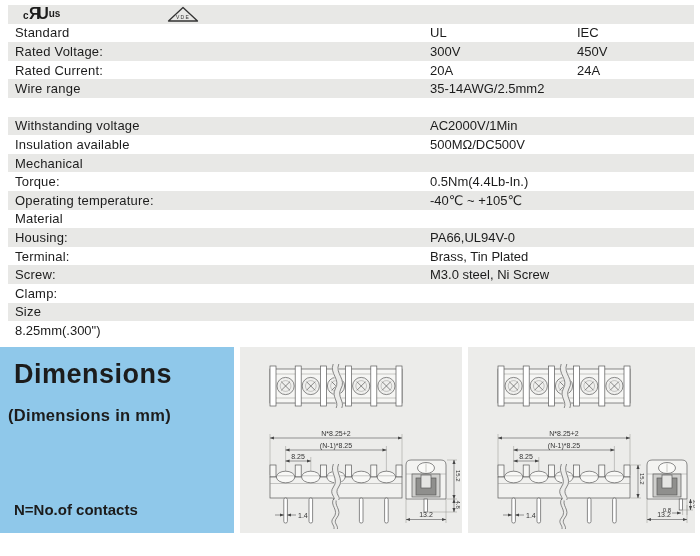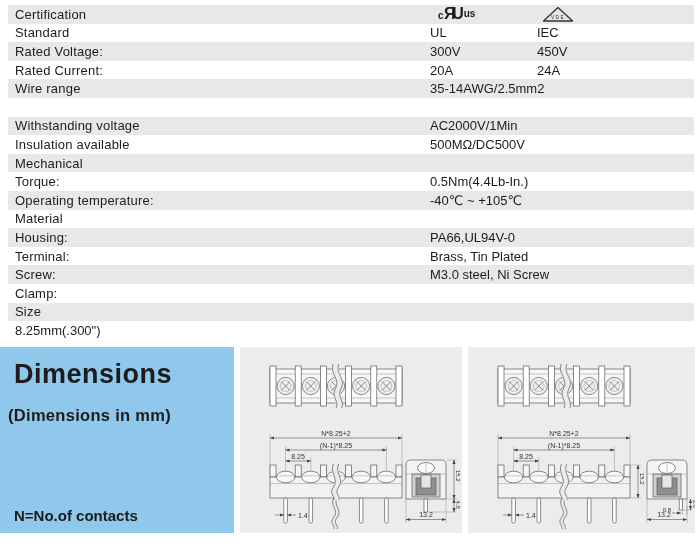--- a/index.html
+++ b/index.html
@@ -11,54 +11,53 @@
   
   .spec{padding-top:5px;}
   .row{
     height:18.6px;display:flex;align-items:center;
     margin:0 6px 0 8px;padding-left:7px;font-size:13px;line-height:1;
     white-space:nowrap;
   }
   .row.shade{background:#e8e8e6;}
   .row .lbl{width:415px;flex:none;letter-spacing:.2px;}
   .row .v1{width:107px;flex:none;}
-  .row .v2{flex:none;}
+  .row .v2{flex:none;margin-left:40px;}
   .spacer{height:18.6px;}
   
   .ul-mark{display:inline-flex;align-items:flex-end;margin-left:8px;line-height:1;}
   .ulm-c{font-size:10px;font-weight:bold;margin-bottom:1px;}
   .ulm-r{display:inline-block;transform:scaleX(-1);font-size:16px;font-weight:bold;}
   .ulm-u{font-size:16px;font-weight:bold;margin-left:-3px;}
   .ulm-us{font-size:10px;font-weight:bold;margin-bottom:3px;}
   .vde-svg{margin-left:4px;display:block;}
   
   .bottom{display:flex;margin-top:7px;height:186px;}
   .blue-panel{
     width:234px;flex:none;background:#8fc8ea;position:relative;
   }
   .dim-title{font-size:27px;font-weight:bold;margin:12px 0 16px 14px;letter-spacing:.5px;}
   .dim-sub{font-size:16.5px;font-weight:bold;margin:16px 0 0 8px;letter-spacing:.3px;}
-  .dim-note{position:absolute;left:14px;bottom:9px;font-size:15px;font-weight:bold;}
+  .dim-note{position:absolute;left:14px;bottom:15px;font-size:15px;font-weight:bold;}
   .draw-panel{background:#ececea;flex:none;margin-left:6px;}
   .draw-panel svg{display:block;}
   
   .dline{stroke:#5a5a5a;stroke-width:.7;fill:none;}
   .dfill{stroke:#5a5a5a;stroke-width:.7;}
   .dthin{stroke:#8a8a88;stroke-width:.45;fill:none;}
   .dimln{stroke:#555;stroke-width:.6;fill:none;}
   .dtext{font-size:7px;fill:#333;}
   .dtext6{font-size:6px;fill:#333;}
 </style>
 </head>
 <body>
 
 <div class="spec">
 
   <div class="row shade">
-    <span class="lbl">Certification</span>
     <span class="v1">
       <span class="ul-mark">
           <span class="ulm-c">c</span>
           <span class="ulm-r">R</span>
           <span class="ulm-u">U</span>
           <span class="ulm-us">us</span>
         </span>
     </span>
     <span class="v2">
       <svg class="vde-svg" width="34" height="17" viewBox="0 0 34 17">

